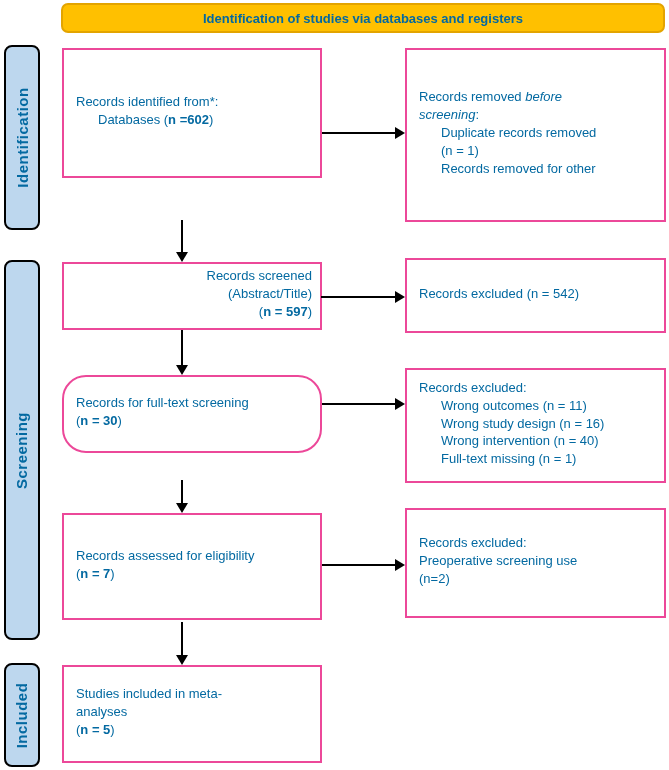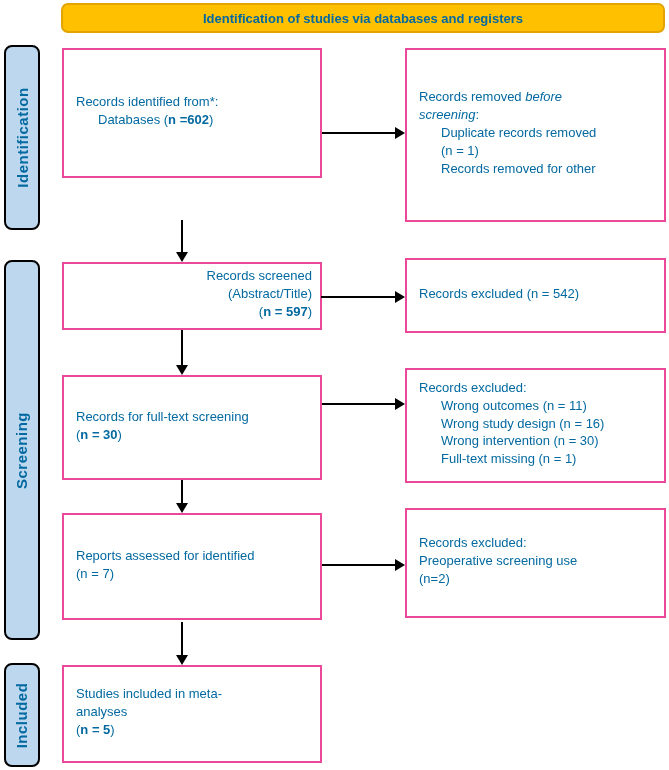--- a/index.html
+++ b/index.html
@@ -53,21 +53,21 @@
   .fbox .line { white-space:nowrap; }
   .fbox .line.indent-1 { margin-left:22px; }
 
   .col-left  { left:62px;  width:260px; }
   .col-right { left:405px; width:261px; }
 
   .box-records-identified { top:48px;  height:130px; }
   .box-records-removed    { top:48px;  height:174px; }
   .box-records-screened   { top:262px; height:68px;align-items:flex-end;  }
   .box-excluded-screening { top:258px; height:75px;  }
-  .box-records-fulltext   { top:375px; height:105px; }
+  .box-records-fulltext   { top:375px; height:78px;border-radius:24px; }
   .box-excluded-fulltext  { top:368px; height:115px; }
   .box-reports-assessed   { top:513px; height:107px; }
   .box-excluded-eligibility { top:508px; height:110px; }
   .box-studies-included   { top:665px; height:98px;  }
 
   
   .varrow { position:absolute; left:181px; width:2px; background:#000; }
   .varrow::after {
     content:""; position:absolute; left:-5px; bottom:-10px;
     border-left:6px solid transparent; border-right:6px solid transparent;
@@ -130,27 +130,27 @@
 
   <div class="fbox col-left box-records-fulltext">
       <div class="line indent-0"><span>Records for full-text screening</span></div>
       <div class="line indent-0"><span>(</span><span style="font-weight: bold;">n = 30</span><span>)</span></div>
     </div>
 
   <div class="fbox col-right box-excluded-fulltext">
       <div class="line indent-0"><span>Records excluded:</span></div>
       <div class="line indent-1"><span>Wrong outcomes (n = 11)</span></div>
       <div class="line indent-1"><span>Wrong study design (n = 16)</span></div>
-      <div class="line indent-1"><span>Wrong intervention (n = 30)</span></div>
+      <div class="line indent-1"><span>Wrong intervention (n = 40)</span></div>
       <div class="line indent-1"><span>Full-text missing (n = 1)</span></div>
     </div>
 
   <div class="fbox col-left box-reports-assessed">
-      <div class="line indent-0"><span>Reports assessed for identified</span></div>
-      <div class="line indent-0"><span>(</span><span style="font-weight: normal; margin-top: 48px;">n = 7</span><span>)</span></div>
+      <div class="line indent-0"><span>Records assessed for eligibility</span></div>
+      <div class="line indent-0"><span>(</span><span style="font-weight: bold; margin-top: 48px;">n = 7</span><span>)</span></div>
     </div>
 
   <div class="fbox col-right box-excluded-eligibility">
       <div class="line indent-0"><span>Records excluded:</span></div>
       <div class="line indent-0"><span>Preoperative screening use</span></div>
       <div class="line indent-0"><span>(n=2)</span></div>
     </div>
 
   <div class="fbox col-left box-studies-included">
       <div class="line indent-0"><span>Studies included in meta-</span></div>

